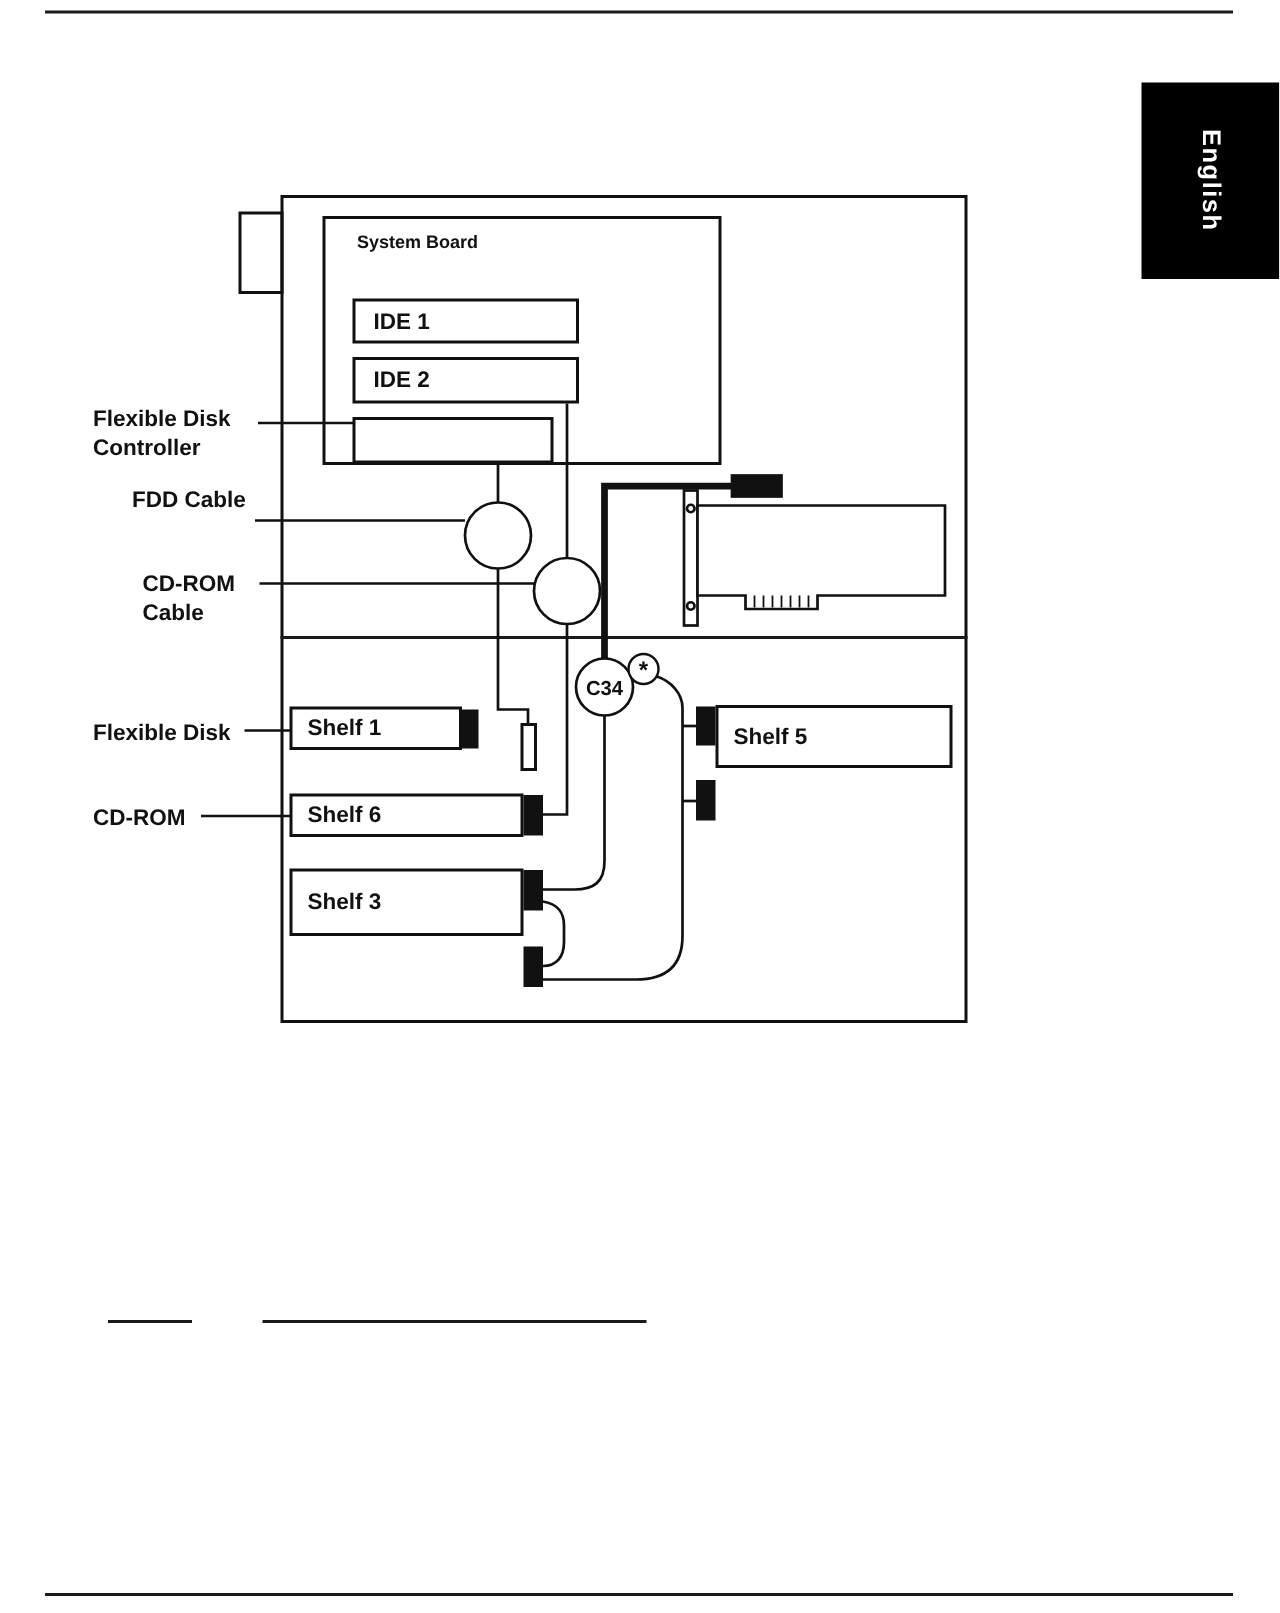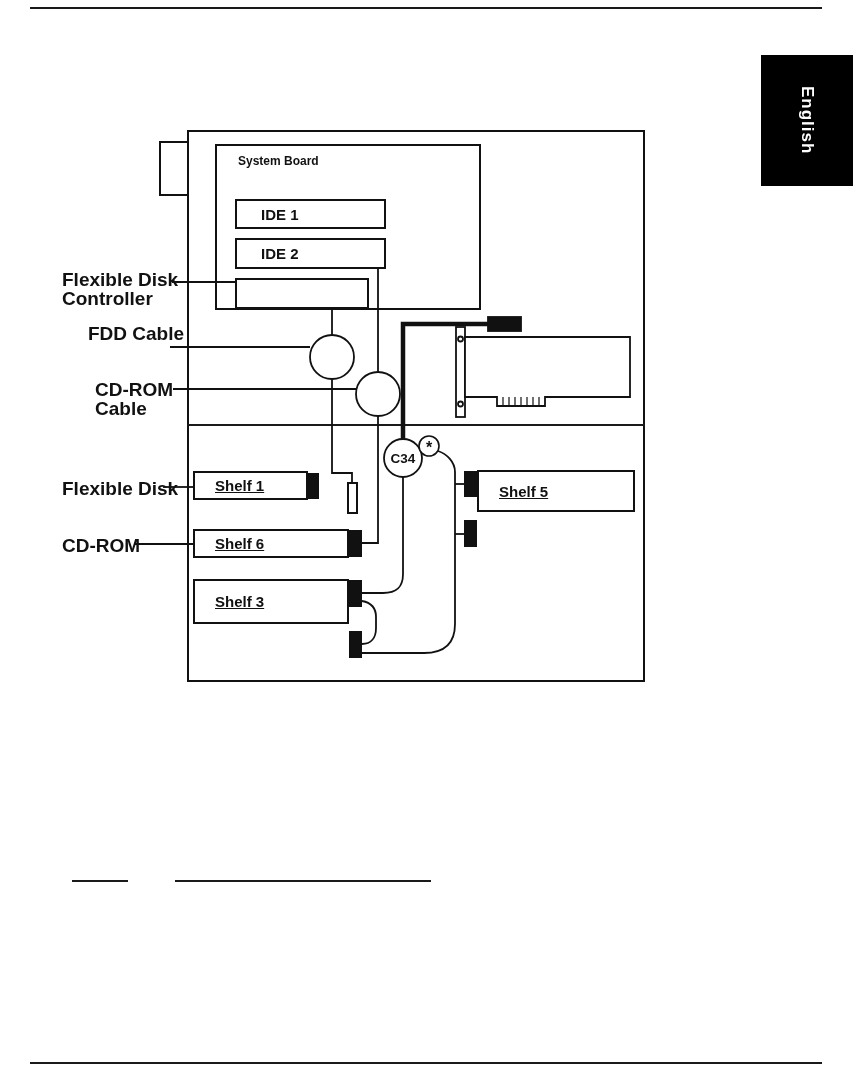--- a/index.html
+++ b/index.html
@@ -6,23 +6,23 @@
   html,body { background:#fff; }
   body { font-family:"Liberation Sans", sans-serif; }
   .page { position:relative; width:853px; height:1075px; background:#fff; overflow:hidden; color:#111; }
   .hrule { position:absolute; background:#1a1a1a; height:2px; }
   .lang-tab { position:absolute; right:0; top:55px; width:92px; height:131px; background:#000;
               display:flex; align-items:center; justify-content:center; }
   .lang-tab .vtext { writing-mode:vertical-rl; color:#fff; font-weight:bold; font-size:17px; letter-spacing:1px; }
   svg.overlay { position:absolute; left:0; top:0; }
   .b { position:absolute; border:2px solid #111; display:flex; align-items:center; background:transparent; }
   .b .txt { font-weight:bold; font-size:15px; color:#111; line-height:1; }
-  .pad10 { padding-left:20px;text-decoration:underline; }
-  .pad12 { padding-left:24px; }
-  .lbl { position:absolute; font-weight:bold; font-size:19px; line-height:19px; white-space:pre-line; color:#111; }
+  .pad10 { padding-left:10px; }
+  .pad12 { padding-left:12px; }
+  .lbl { position:absolute; font-weight:bold; font-size:15px; line-height:19px; white-space:pre-line; color:#111; }
   .conn { position:absolute; background:#111; }
   .bar { position:absolute; border:2px solid #111; background:#fff; }
   .circle-txt { position:absolute; font-weight:bold; color:#111; text-align:center; }
 </style>
 </head>
 <body>
 
 <div class="page">
 
   <div class="hrule" style="left:30px; top:7px; width:792px;"></div>

